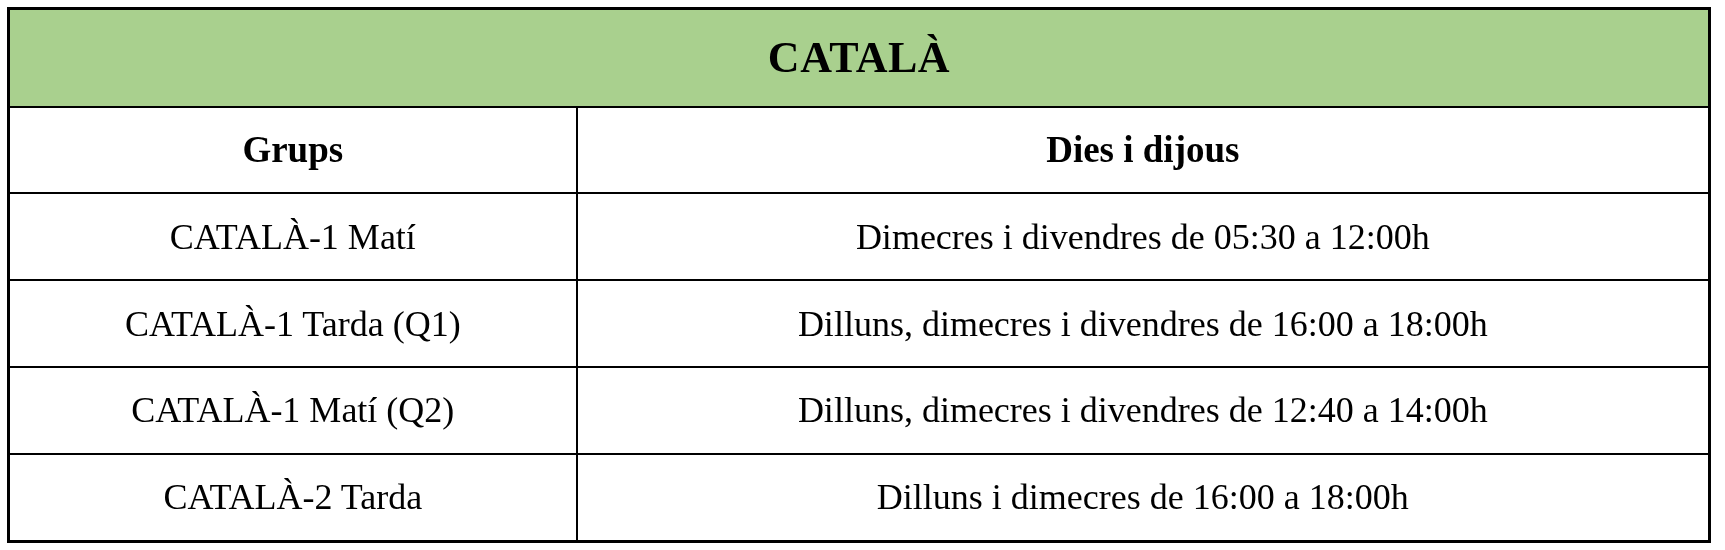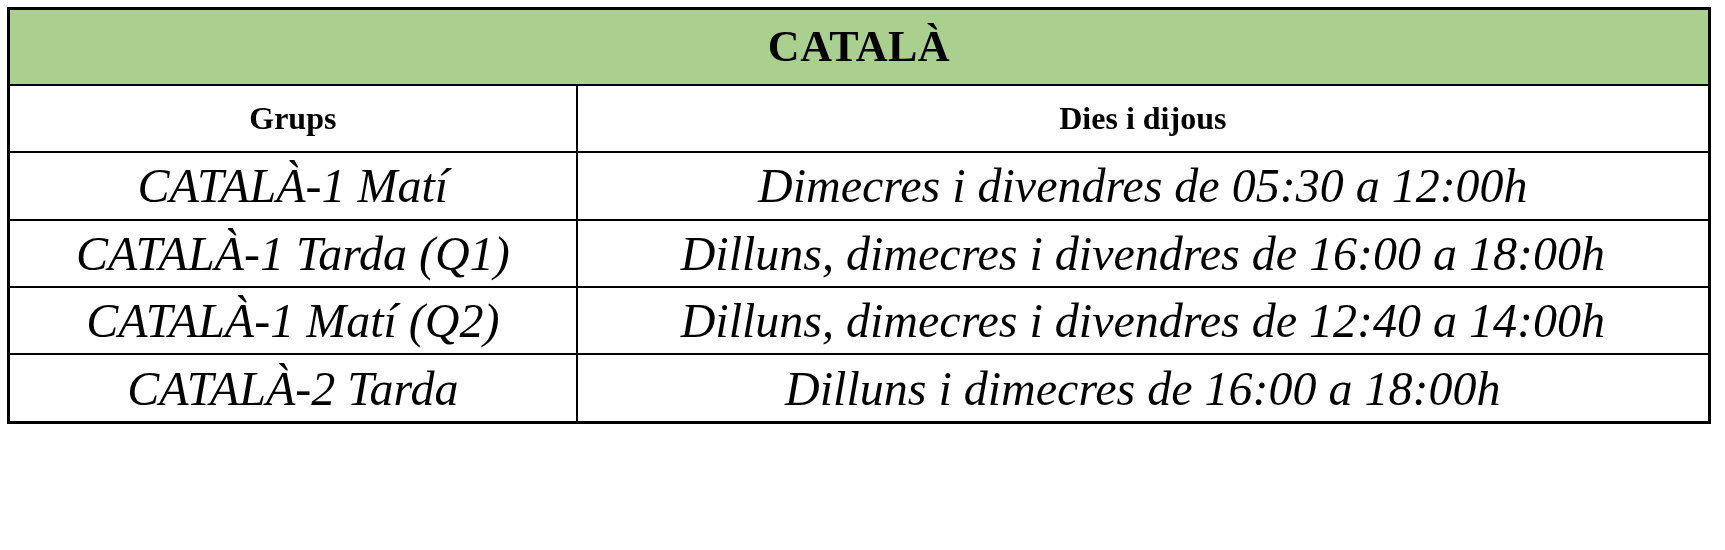--- a/index.html
+++ b/index.html
@@ -12,21 +12,21 @@
     height: 550px;
     position: relative;
     font-family: "Liberation Serif", "DejaVu Serif", serif;
     color: #000000;
   }
   .table-wrap {
     position: absolute;
     left: 7px;
     top: 7px;
     width: 1704px;
-    height: 417px;
+    height: 536px;
   }
   table.schedule {
     width: 100%;
     height: 100%;
     border-collapse: collapse;
     table-layout: fixed;
     border: 3px solid #000000;
   }
   table.schedule td, table.schedule th {
     border: 2px solid #000000;
@@ -39,29 +39,28 @@
   col.col-groups { width: 33.4%; }
   col.col-schedule { width: 66.6%; }
   td.title-cell {
     background: #a9d08e;
     font-size: 44px;
     font-weight: bold;
     height: 72px;
     letter-spacing: 0.5px;
   }
   tr.header-row th {
-    font-size: 32px;
+    font-size: 37px;
     font-weight: bold;
     height: 64px;
   }
   tr.data-row td {
-    font-size: 48px;
+    font-size: 36px;
     font-weight: normal;
     height: 64px;
-    font-style: italic;
   }
 </style>
 </head>
 <body>
 
 <div class="table-wrap">
   <table class="schedule">
     <colgroup>
       <col class="col-groups">
       <col class="col-schedule">

